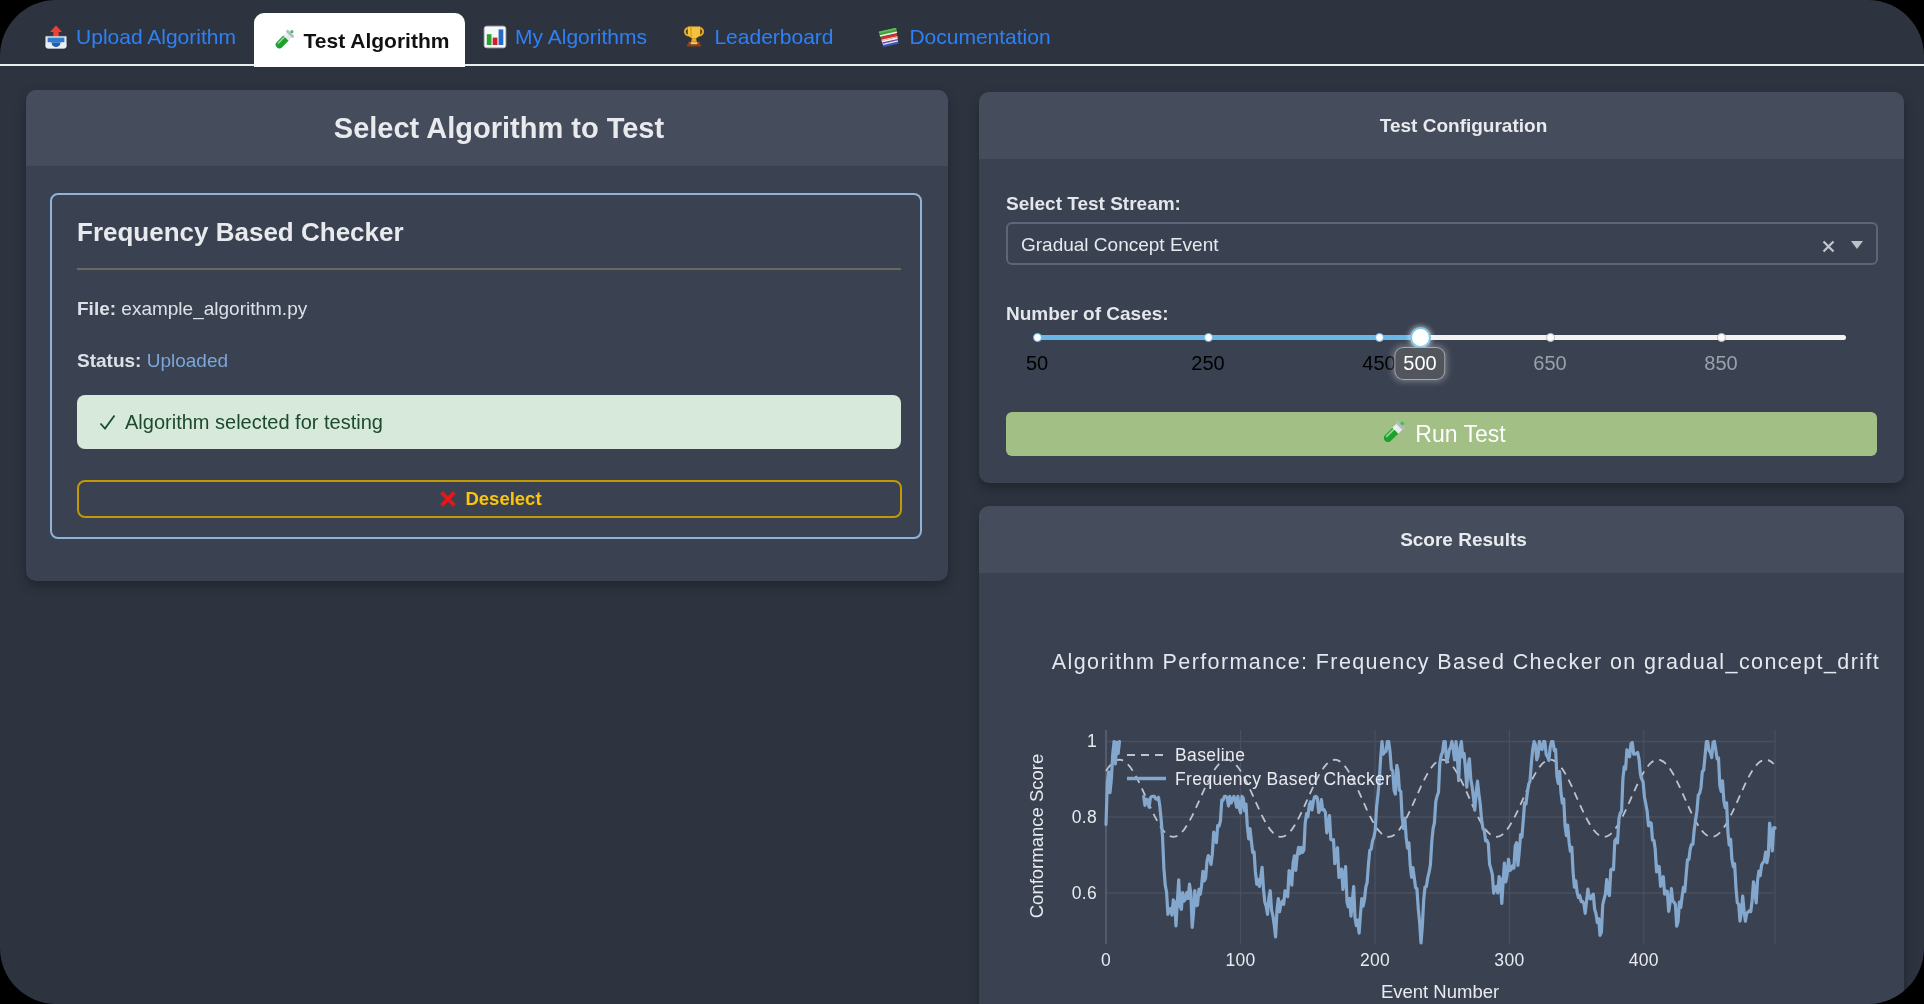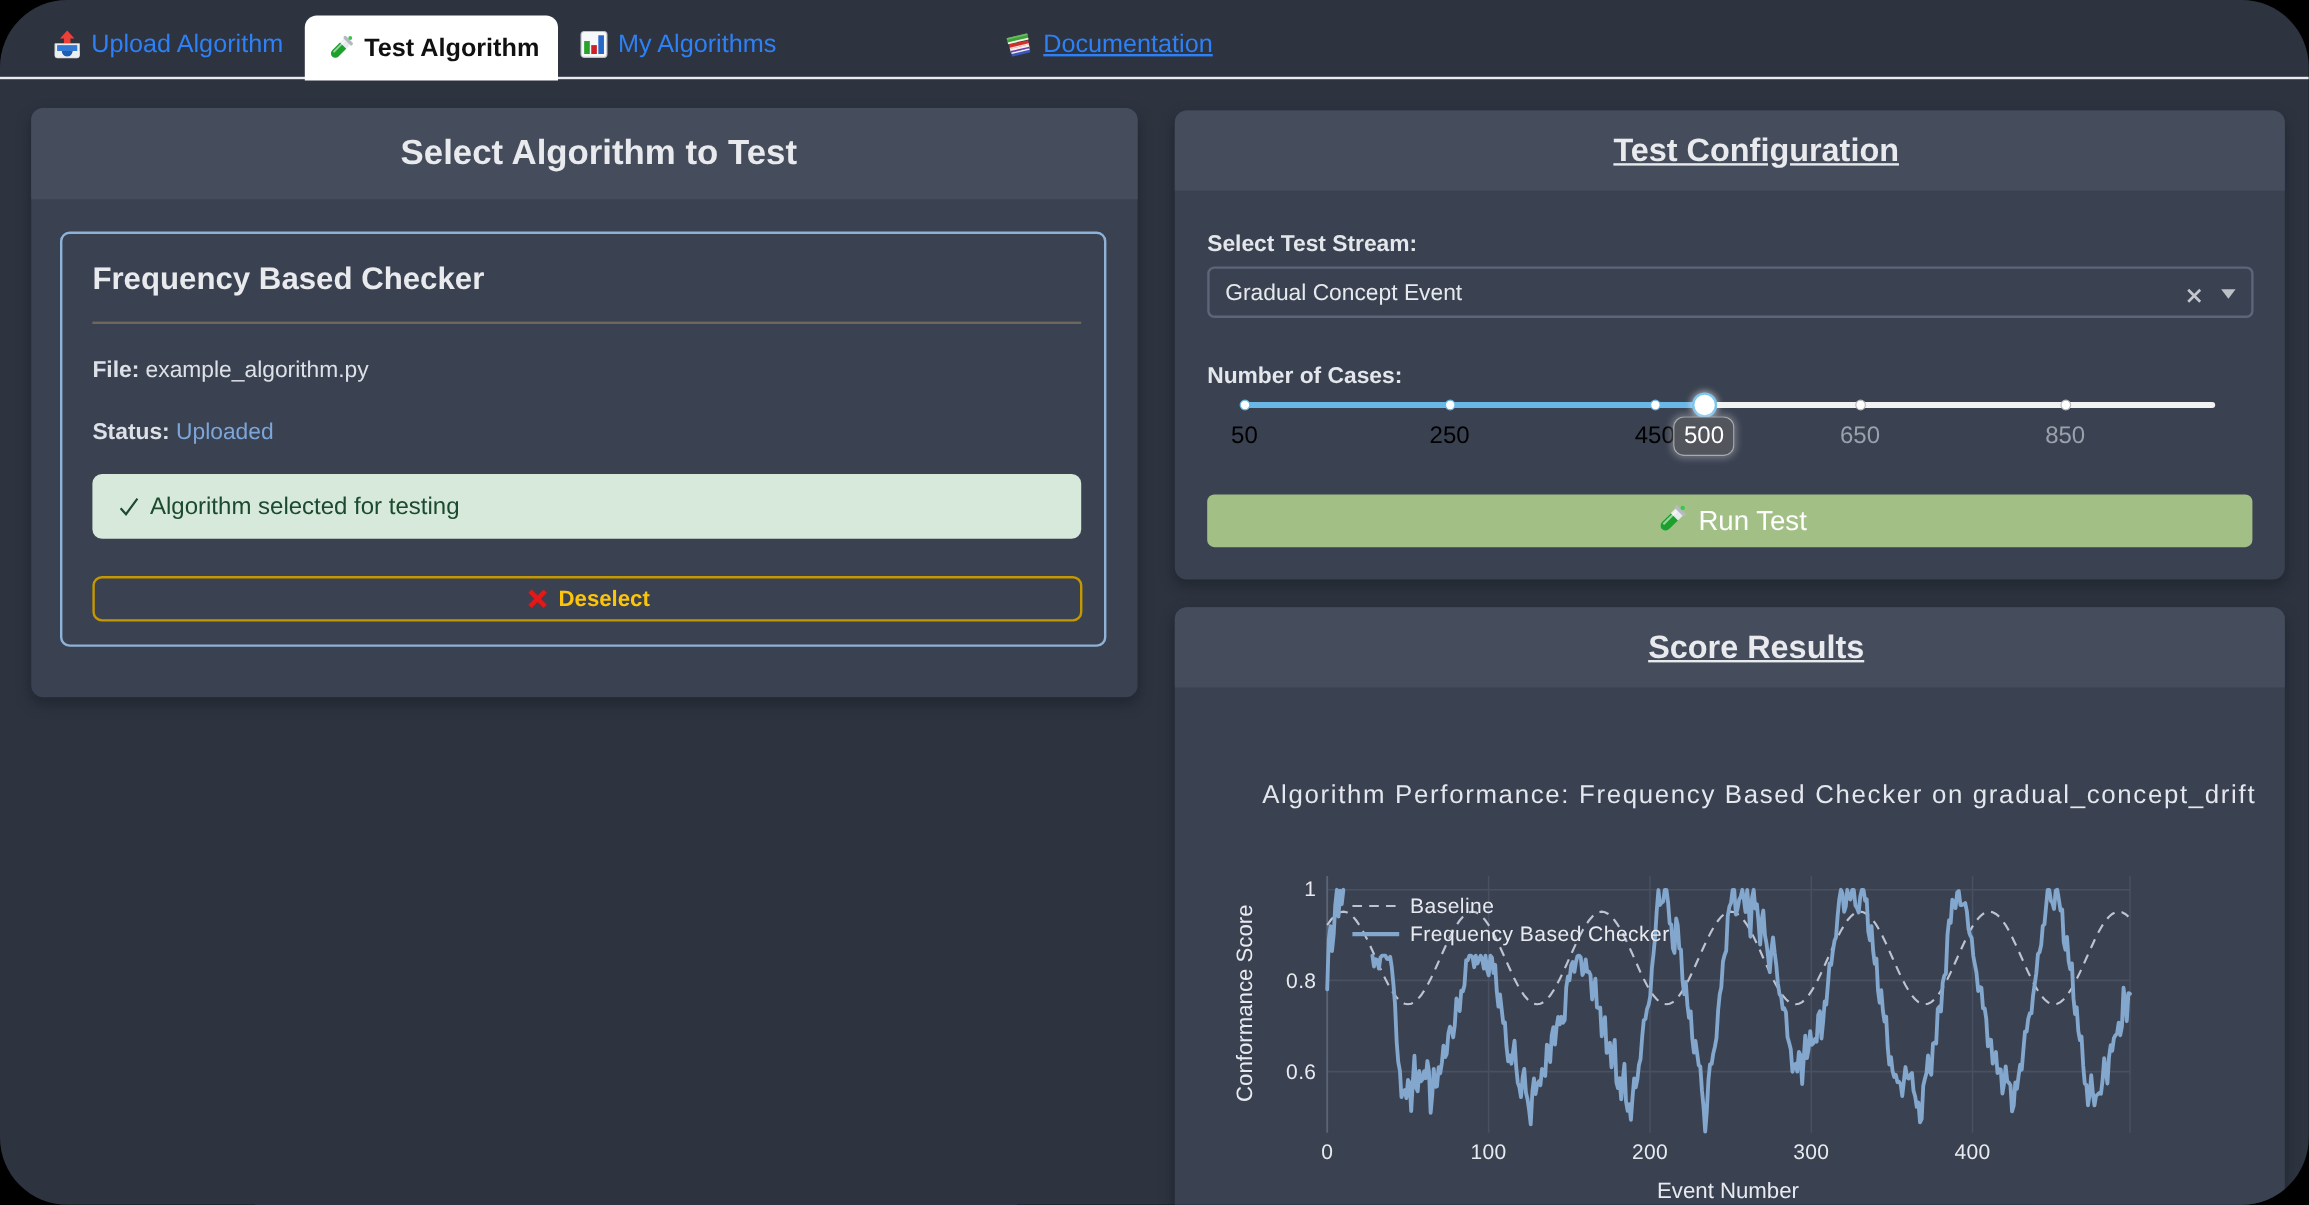--- a/index.html
+++ b/index.html
@@ -5,21 +5,21 @@
 html,body{margin:0;padding:0;background:#000;}
 body{width:1924px;height:1004px;overflow:hidden;font-family:"Liberation Sans",sans-serif;}
 .page{position:absolute;left:0;top:0;width:1924px;height:1004px;border-radius:56px;background:#2d3440;overflow:hidden;}
 .tabs{position:absolute;left:0;top:0;width:1924px;height:66px;border-bottom:2px solid #e9ecef;box-sizing:border-box;}
 .tab{position:absolute;top:0;height:65px;display:flex;align-items:center;justify-content:center;padding-top:9px;box-sizing:border-box;font-size:21px;color:#2e80f6;}
 .tab svg{margin-right:8px;}
 .tab.active{background:#fff;border-radius:10px 10px 0 0;top:13px;height:54px;padding-top:2px;color:#111;font-weight:bold;}
 .card{position:absolute;background:#3a4150;border-radius:10px;box-shadow:0 5px 12px rgba(0,0,0,0.28);text-align:center;}
 .chead{position:absolute;left:0;top:0;width:100%;background:#454d5d;border-radius:10px 10px 0 0;box-sizing:border-box;color:#e8eaed;font-weight:bold;}
 .c1 .chead{height:76px;line-height:76px;padding-left:24px;font-size:29px;}
-.c2 .chead,.c3 .chead{height:67px;line-height:67px;padding-left:44px;font-size:27px;text-decoration:underline;}
+.c2 .chead,.c3 .chead{height:67px;line-height:67px;padding-left:44px;font-size:19px;}
 .inner{position:absolute;left:24px;top:103px;width:868px;height:342px;border:2.5px solid #8fb2d8;border-radius:8px;}
 .ftitle{position:absolute;left:25px;top:22px;font-size:26px;font-weight:600;color:#e8eaed;}
 .hr{position:absolute;left:25px;top:73px;width:824px;height:2px;background:#6e685c;}
 .fline{position:absolute;left:25px;font-size:19px;color:#dde1e7;}
 .alert{position:absolute;left:25px;top:200px;width:824px;height:54px;background:#d6e9da;border-radius:8px;display:flex;align-items:center;box-sizing:border-box;padding-left:22px;color:#1b4a2e;font-size:20px;}
 .debtn{position:absolute;left:25px;top:285px;width:825px;height:38px;border:2px solid #c39803;border-radius:8px;box-sizing:border-box;display:flex;align-items:center;justify-content:center;font-size:18.5px;color:#fcc40a;font-weight:bold;}
 .lbl{position:absolute;font-size:19px;font-weight:bold;color:#e3e6eb;}
 .dd{position:absolute;left:27px;top:130px;width:872px;height:43px;border:2px solid #5c6678;border-radius:6px;box-sizing:border-box;}
 .ddtext{position:absolute;left:13px;top:10px;font-size:19px;color:#e6e9ed;}
 .ddcaret{position:absolute;right:13px;top:17px;width:0;height:0;border-left:6.5px solid transparent;border-right:6.5px solid transparent;border-top:8px solid #bcc1c8;}
@@ -63,21 +63,34 @@
       </div>
     <div class="tab" style="left:465px;width:200px;">
         <svg width="24" height="24" viewBox="0 0 24 24">
           <rect x="1.2" y="1.2" width="21.6" height="21.6" rx="2.6" fill="#f6f7f8" stroke="#b9bfc6" stroke-width="0.9"></rect>
           <rect x="3.8" y="9.2" width="4.7" height="10.8" fill="#28a22c"></rect>
           <rect x="9.7" y="12.6" width="4.7" height="7.4" fill="#cc2025"></rect>
           <rect x="15.6" y="4.4" width="4.7" height="15.6" fill="#2767c5"></rect>
         </svg>
         <span>My Algorithms</span>
       </div>
-    <div class="tab" style="left:821px;width:206px;text-decoration:underline;">
+    <div class="tab" style="left:665px;width:186px;">
+        <svg width="24" height="24" viewBox="0 0 24 24">
+          <path d="M5.7 3 a3.7 3.7 0 1 0 1.9 7.2" fill="none" stroke="#e8a41f" stroke-width="2.1"></path>
+          <path d="M18.3 3 a3.7 3.7 0 1 1 -1.9 7.2" fill="none" stroke="#e8a41f" stroke-width="2.1"></path>
+          <path d="M5.7 1.4 h12.6 v6 a6.3 6.3 0 0 1 -12.6 0 Z" fill="#f5c33b"></path>
+          <path d="M8.9 1.6 v6.6 a4.2 7.4 0 0 0 1.1 4.2" fill="none" stroke="#d99a1b" stroke-width="1.7" opacity="0.75"></path>
+          <path d="M10 13.2 h4 l0.8 3.8 h-5.6 Z" fill="#eaa825"></path>
+          <rect x="6.4" y="16.8" width="11.2" height="2.7" fill="#a0521b"></rect>
+          <rect x="4.9" y="19.3" width="14.2" height="2.3" rx="0.7" fill="#8a4414"></rect>
+          <rect x="8.8" y="17.2" width="6.4" height="2" fill="#f4d06a"></rect>
+        </svg>
+        <span>Leaderboard</span>
+      </div>
+    <div class="tab" style="left:861px;width:206px;">
         <svg width="24" height="24" viewBox="0 0 24 24">
           <g transform="rotate(-13 12 12)">
             <rect x="4.2" y="17" width="15.8" height="3.6" rx="0.5" fill="#3b57b8"></rect>
             <rect x="4.4" y="17.2" width="15.4" height="1.2" fill="#e8edf6"></rect>
             <rect x="4" y="13.6" width="16.2" height="3.4" fill="#f4ece5"></rect>
             <rect x="4" y="15.9" width="16.2" height="1.1" fill="#6a35a8"></rect>
             <rect x="3.8" y="10.2" width="16.6" height="3.8" rx="0.5" fill="#d12f2a"></rect>
             <rect x="4" y="13" width="16.2" height="1" fill="#f2e3df"></rect>
             <rect x="3.2" y="4.6" width="17.8" height="5.2" rx="0.8" fill="#41a03c"></rect>
             <rect x="3.4" y="8.3" width="17.4" height="1.5" fill="#eef3ea"></rect>

